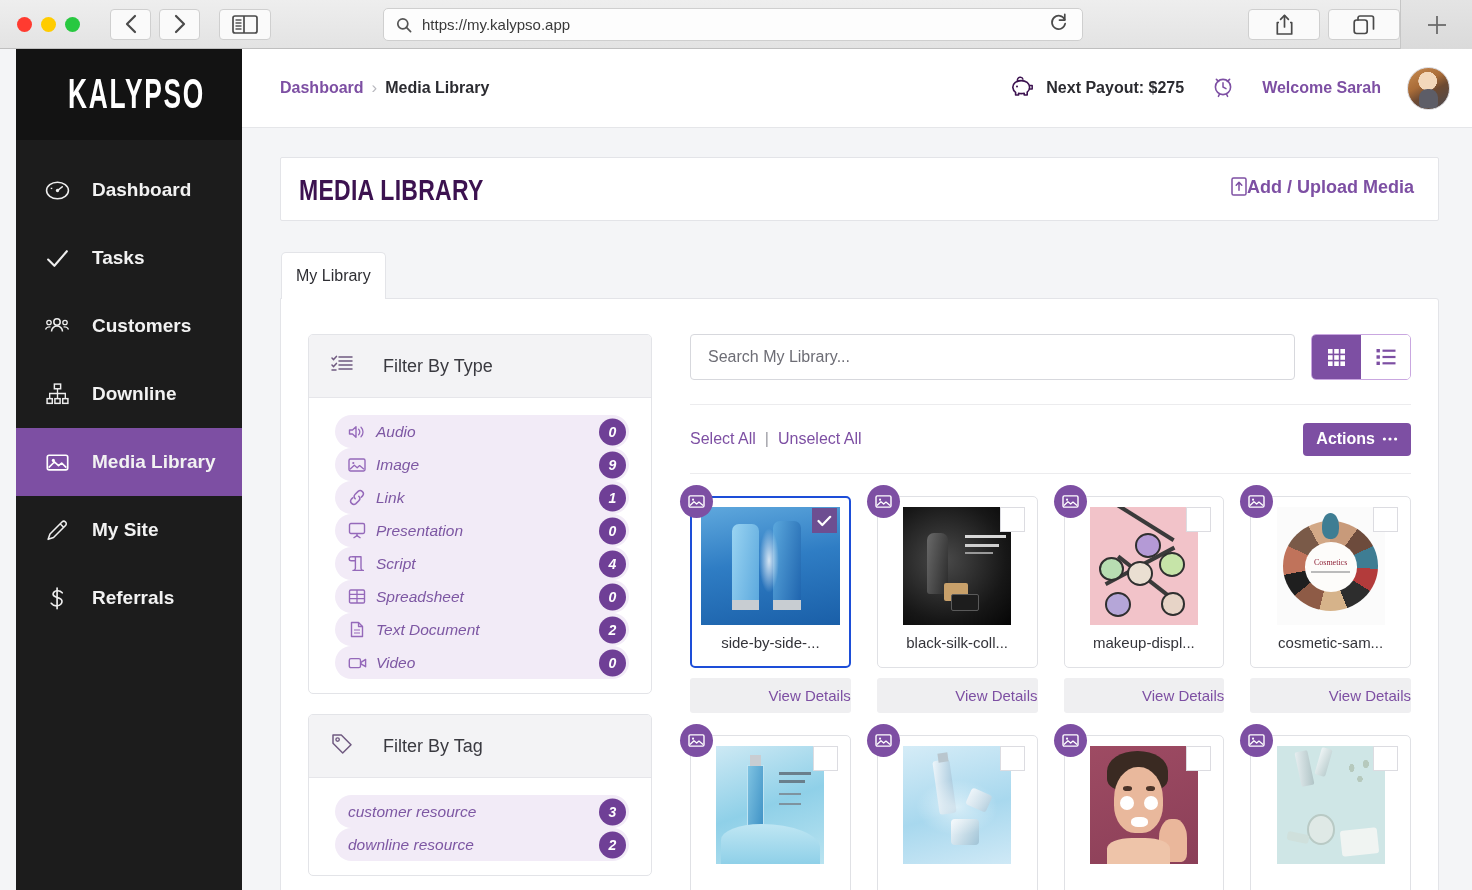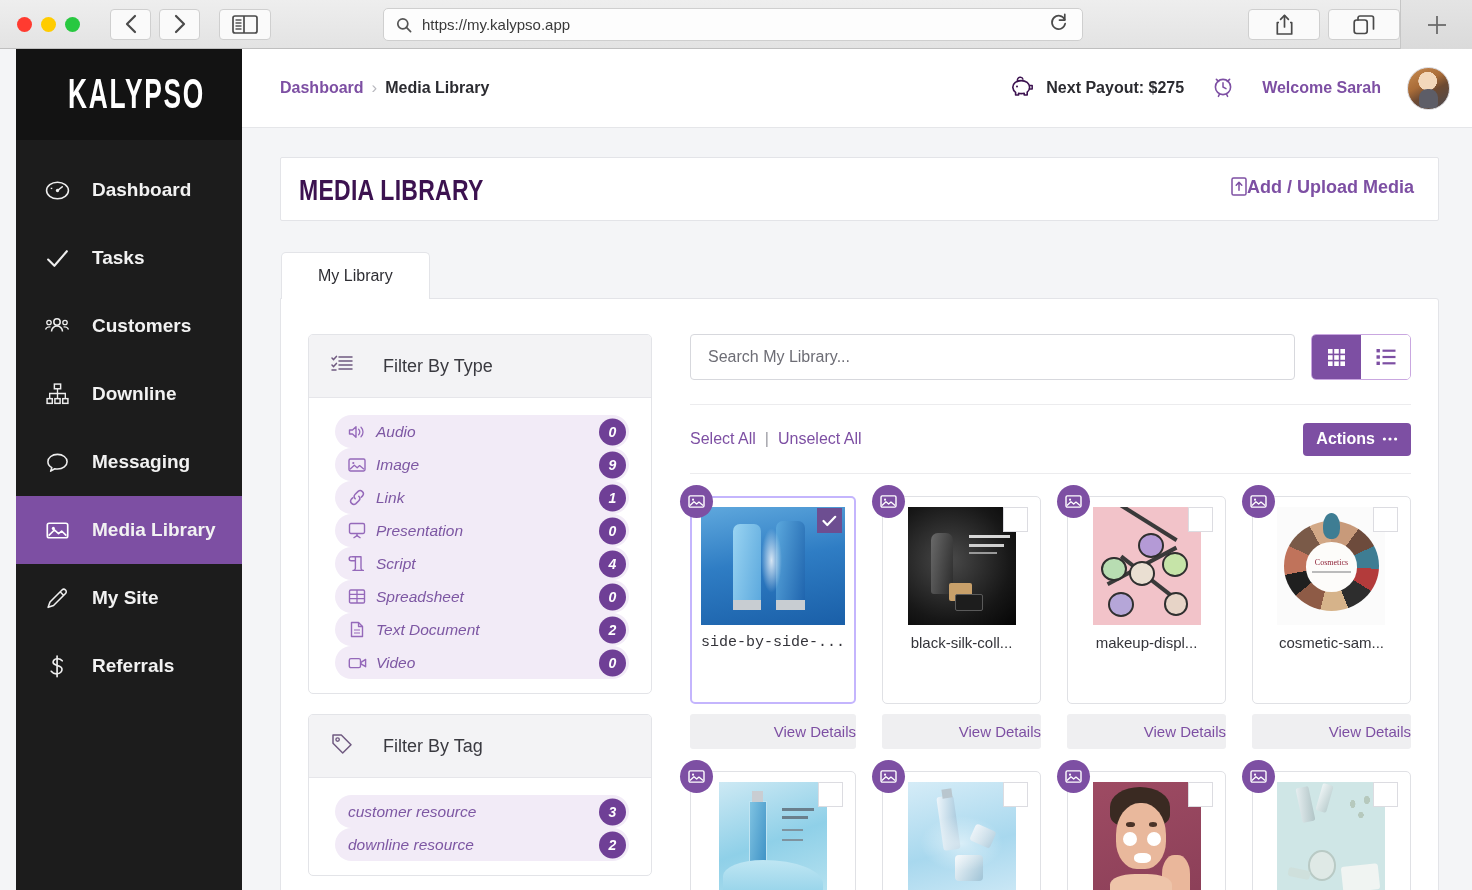--- a/index.html
+++ b/index.html
@@ -141,21 +141,21 @@
     transform-origin: left center;
   }
   .upload-link {
     margin-left: auto; color: #7d4fa3; font-size: 18px; font-weight: 700;
     display: flex; align-items: flex-start; cursor: pointer;
   }
 
   
   .tabs { display: flex; margin-top: 31px; padding-left: 1px; }
   .tab {
-    padding: 0 36px; height: 47px;
+    padding: 0 14px; height: 47px;
     display: flex; align-items: center;
     font-size: 16px; color: #7d4fa3; cursor: pointer;
     border: 1px solid transparent; border-bottom: none;
     border-radius: 5px 5px 0 0;
   }
   .tab.active {
     background: #fff; color: #2e2e33;
     border-color: #e3e4e8;
   }
   .panel {
@@ -236,23 +236,23 @@
     padding: 0 13px; font-size: 16px; font-weight: 700;
     cursor: pointer;
   }
 
   
   .grid { margin-top: 22px; display: grid; grid-template-columns: repeat(4, 1fr); gap: 22px 26px; }
   .media-item { position: relative; }
   .card {
     border: 1px solid #e0e1e5; border-radius: 5px;
     background: #fff; padding: 10px 10px 0 10px;
-    height: 208px; position: relative;
-  }
-  .card.selected { border: 2px solid #c4b5fd; padding: 9px 9px 0 9px; font-family: Liberation Mono, monospace; }
+    height: 172px; position: relative;
+  }
+  .card.selected { border: 2px solid #1d4ed8; padding: 9px 9px 0 9px; }
   .thumb {
     width: 100%; height: 118px; position: relative; overflow: hidden;
     display: flex; align-items: flex-start; justify-content: center;
   }
   .thumb-inner { width: 108px; height: 118px; position: relative; overflow: hidden; }
   .caption {
     margin-top: 9px; text-align: center;
     font-size: 15px; color: #34343a;
     white-space: nowrap; overflow: hidden;
   }
@@ -417,28 +417,20 @@
               <rect x="9" y="2" width="6" height="4.5" fill="none" stroke="#eee" stroke-width="1.4"></rect>
               <rect x="2" y="16" width="5" height="4.5" fill="none" stroke="#eee" stroke-width="1.4"></rect>
               <rect x="9.5" y="16" width="5" height="4.5" fill="none" stroke="#eee" stroke-width="1.4"></rect>
               <rect x="17" y="16" width="5" height="4.5" fill="none" stroke="#eee" stroke-width="1.4"></rect>
               <path d="M12 6.5 L12 11 M4.5 16 L4.5 11 L19.5 11 L19.5 16 M12 11 L12 16" fill="none" stroke="#eee" stroke-width="1.3"></path>
             </svg>
         </span>
         <span>Downline</span>
       </div>
 
-      <div class="nav-item">
-        <span class="nav-icon">
-          <svg width="25" height="25" viewBox="0 0 24 24">
-              <path d="M12 4.2 C6.8 4.2 2.8 7.3 2.8 11.2 C2.8 13.6 4.3 15.7 6.6 16.9 L5.4 20.3 L9.4 18 C10.2 18.2 11.1 18.3 12 18.3 C17.2 18.3 21.2 15.2 21.2 11.2 C21.2 7.3 17.2 4.2 12 4.2 Z" fill="none" stroke="#eee" stroke-width="1.5" stroke-linejoin="round"></path>
-            </svg>
-        </span>
-        <span>Messaging</span>
-      </div>
 
       <div class="nav-item active">
         <span class="nav-icon">
           <svg width="25" height="25" viewBox="0 0 24 24">
               <rect x="2.2" y="5" width="19.6" height="14" rx="1.8" fill="none" stroke="#fff" stroke-width="1.6"></rect>
               <circle cx="8" cy="10" r="1.5" fill="#fff"></circle>
               <path d="M3.5 17 L9 11.5 L13 15 L16 12.5 L20.5 17" fill="none" stroke="#fff" stroke-width="1.6" stroke-linejoin="round"></path>
             </svg>
         </span>
         <span>Media Library</span>

